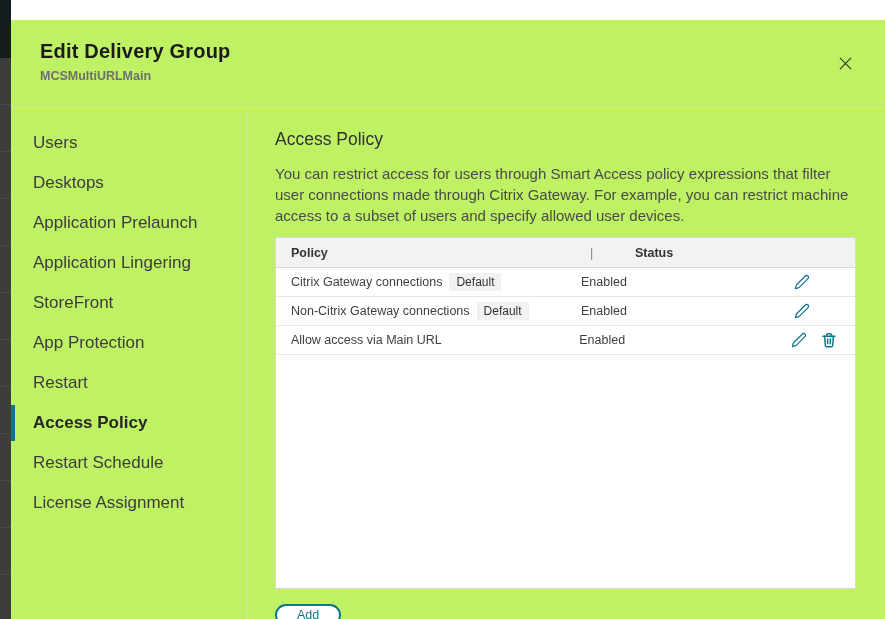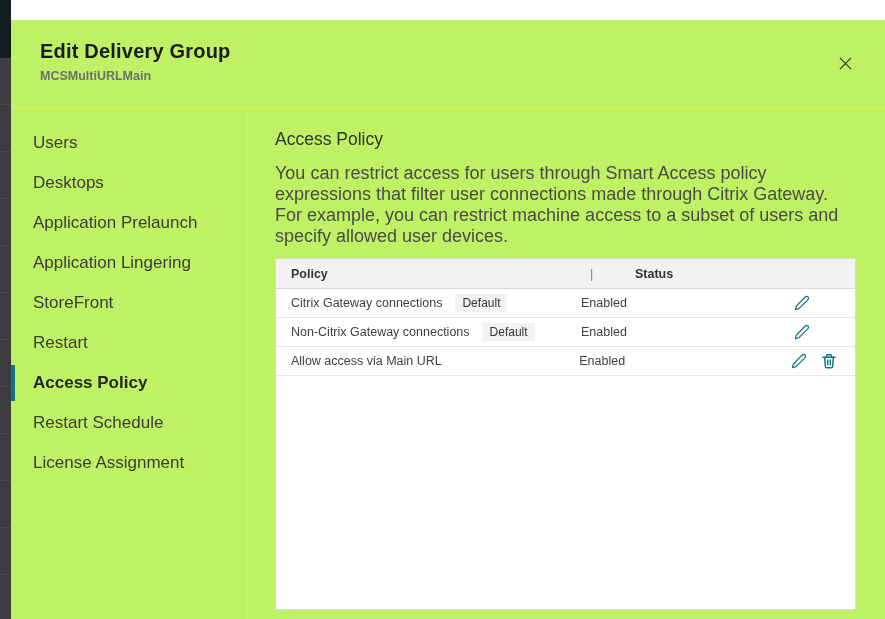--- a/index.html
+++ b/index.html
@@ -46,36 +46,36 @@
   .side-item.selected { font-weight: 700; color: #262626; }
   .side-item.selected .sel-bar {
     position: absolute; left: 0; top: 2px; bottom: 2px; width: 4px; background: var(--accent);
   }
 
   
   .content { flex: 1; padding: 22px 0 0 27px; }
   .section-heading { font-size: 17.5px; font-weight: 400; color: #333; line-height: 18px; }
   .section-desc {
     margin-top: 15px; max-width: 580px;
-    font-size: 18px; line-height: 21px; color: #4a4a4a;
+    font-size: 15px; line-height: 21px; color: #4a4a4a;
   }
 
   
   .policy-table { margin-top: 11px; width: 581px; border: 1px solid #d9d9d9; background: #fff; }
   .thead {
     display: flex; align-items: center; height: 30px;
     background: #f2f2f2; border-bottom: 1px solid #d9d9d9;
     font-size: 12.5px; font-weight: 700; color: #333; gap: 28px;
   }
   .th-policy { width: 286px; padding-left: 15px; }
   .th-divider { width: 2px; color: #8a8a8a; font-weight: 400; cursor: col-resize; }
   .th-status { padding-left: 15px; }
 
   .trow { display: flex; align-items: center; height: 29px; border-bottom: 1px solid #e7e7e7; font-size: 12.5px; }
-  .cell-policy { width: 305px; padding-left: 15px; display: flex; align-items: center; gap: 13px; color: #3f3f3f; }
+  .cell-policy { width: 305px; padding-left: 15px; display: flex; align-items: center; gap: 7px; color: #3f3f3f; }
   .badge { background: #f2f2f2; padding: 2px 7px; font-size: 12px; color: #333; white-space: nowrap; }
   .cell-status { width: 212px; color: #3f3f3f; }
   .cell-actions { flex: 1; display: flex; align-items: center; gap: 13px; padding-right: 18px; }
   .icon-btn {
     border: none; background: transparent; padding: 0; cursor: pointer;
     width: 17px; height: 17px; display: flex; align-items: center; justify-content: center;
     color: var(--accent);
   }
   .icon-btn svg { width: 16px; height: 16px; }
   .tbody-empty { height: 233px; }
@@ -124,20 +124,23 @@
       <div class="side-item">
           <span>Application Prelaunch</span>
         </div>
       <div class="side-item">
           <span>Application Lingering</span>
         </div>
       <div class="side-item">
           <span>StoreFront</span>
         </div>
       <div class="side-item">
+          <span>App Protection</span>
+        </div>
+      <div class="side-item">
           <span>Restart</span>
         </div>
       <div class="side-item selected">
         <span class="sel-bar"></span>
         <span>Access Policy</span>
       </div>
       <div class="side-item">
           <span>Restart Schedule</span>
         </div>
       <div class="side-item">

